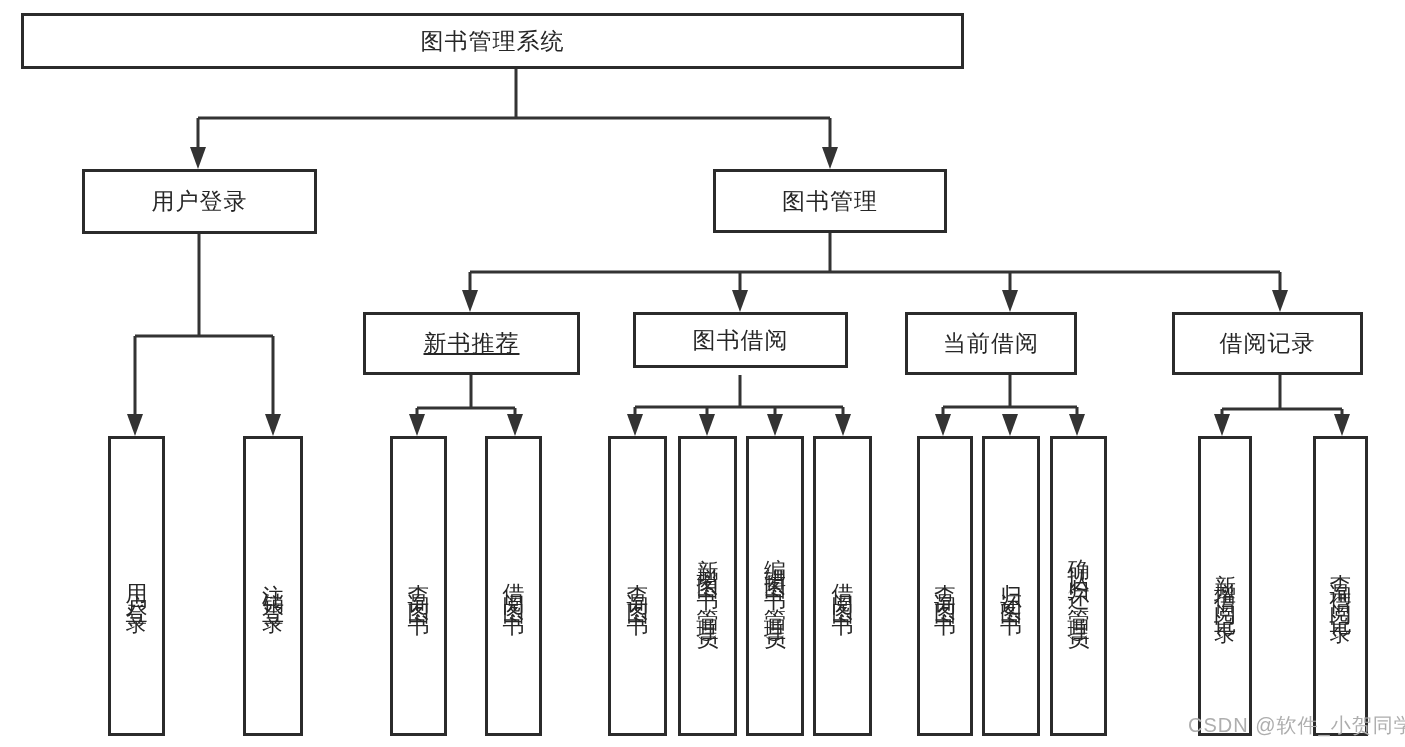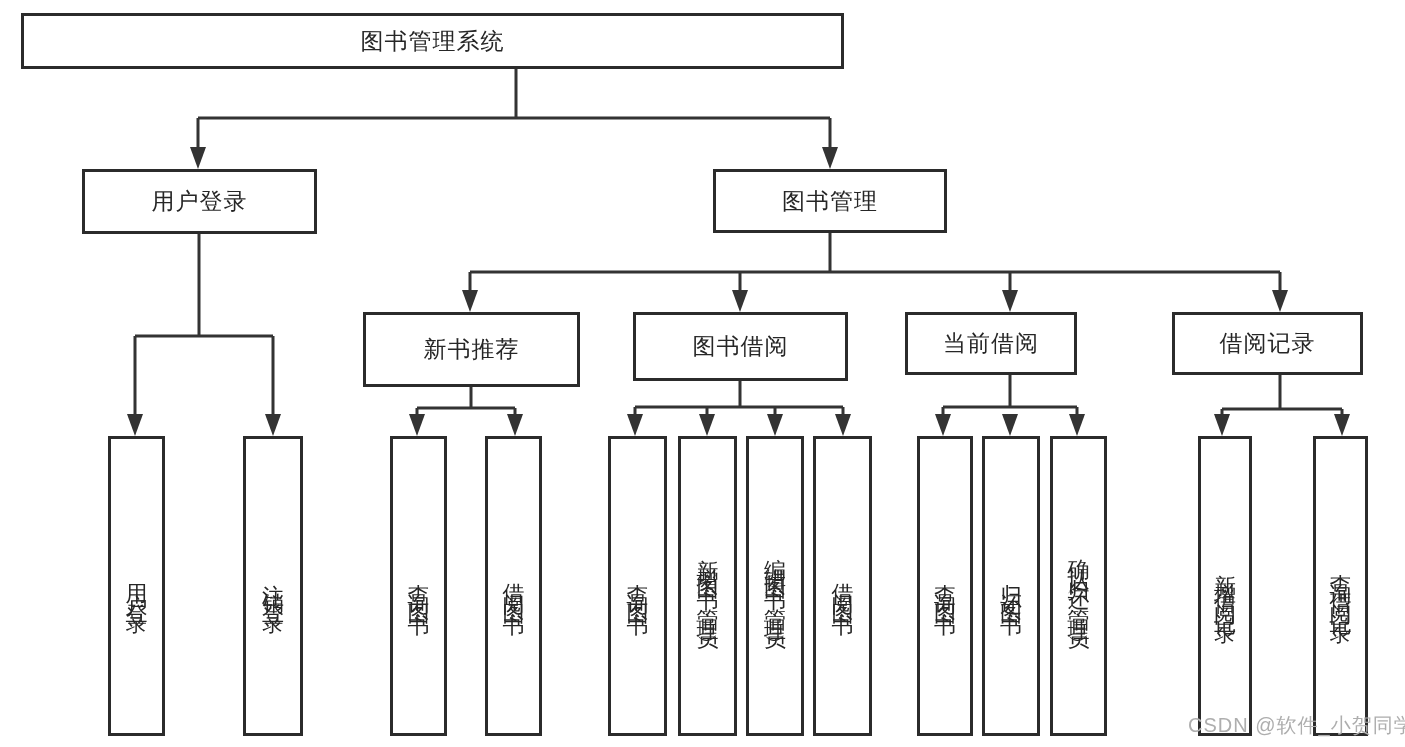--- a/index.html
+++ b/index.html
@@ -87,27 +87,27 @@
       <polygon points="767,414 783,414 775,436"></polygon>
       <polygon points="835,414 851,414 843,436"></polygon>
       <polygon points="935,414 951,414 943,436"></polygon>
       <polygon points="1002,414 1018,414 1010,436"></polygon>
       <polygon points="1069,414 1085,414 1077,436"></polygon>
       <polygon points="1214,414 1230,414 1222,436"></polygon>
       <polygon points="1334,414 1350,414 1342,436"></polygon>
     </g>
   </svg>
 
-  <div class="box hbox" style="left:21px; top:13px; width:823px; height:56px;">图书管理系统</div>
+  <div class="box hbox" style="left:21px; top:13px; width:943px; height:56px;">图书管理系统</div>
 
   <div class="box hbox" style="left:82px; top:169px; width:235px; height:65px;">用户登录</div>
   <div class="box hbox" style="left:713px; top:169px; width:234px; height:64px;text-align:right;">图书管理</div>
 
-  <div class="box hbox" style="left:363px; top:312px; width:217px; height:75px;">新书推荐</div>
-  <div class="box hbox" style="left:633px; top:312px; width:215px; height:69px;">图书借阅</div>
+  <div class="box hbox" style="left:363px; top:312px; width:217px; height:63px;text-decoration:underline;">新书推荐</div>
+  <div class="box hbox" style="left:633px; top:312px; width:215px; height:56px;">图书借阅</div>
   <div class="box hbox" style="left:905px; top:312px; width:172px; height:63px;">当前借阅</div>
   <div class="box hbox" style="left:1172px; top:312px; width:191px; height:63px;">借阅记录</div>
 
   <div class="box vbox" style="left:108px; top:436px; width:57px; height:300px;">
     <span>用户登录</span>
   </div>
   <div class="box vbox" style="left:243px; top:436px; width:60px; height:300px;">
     <span>注销登录</span>
   </div>
 

